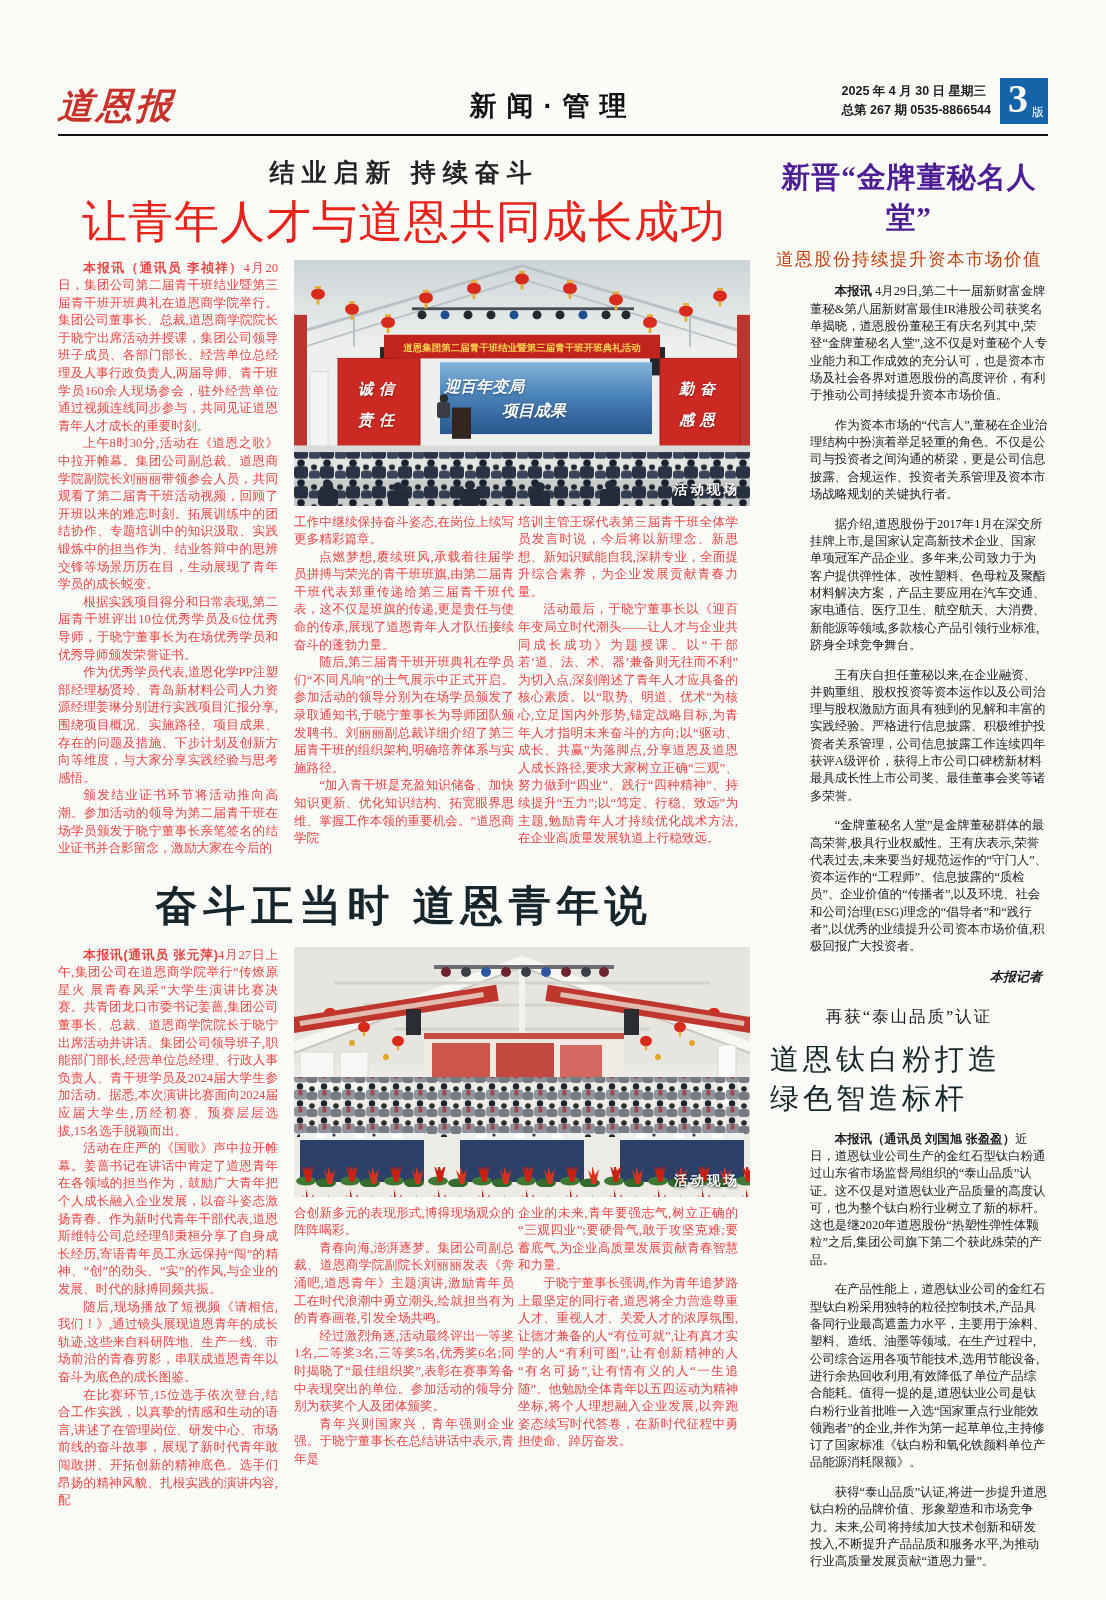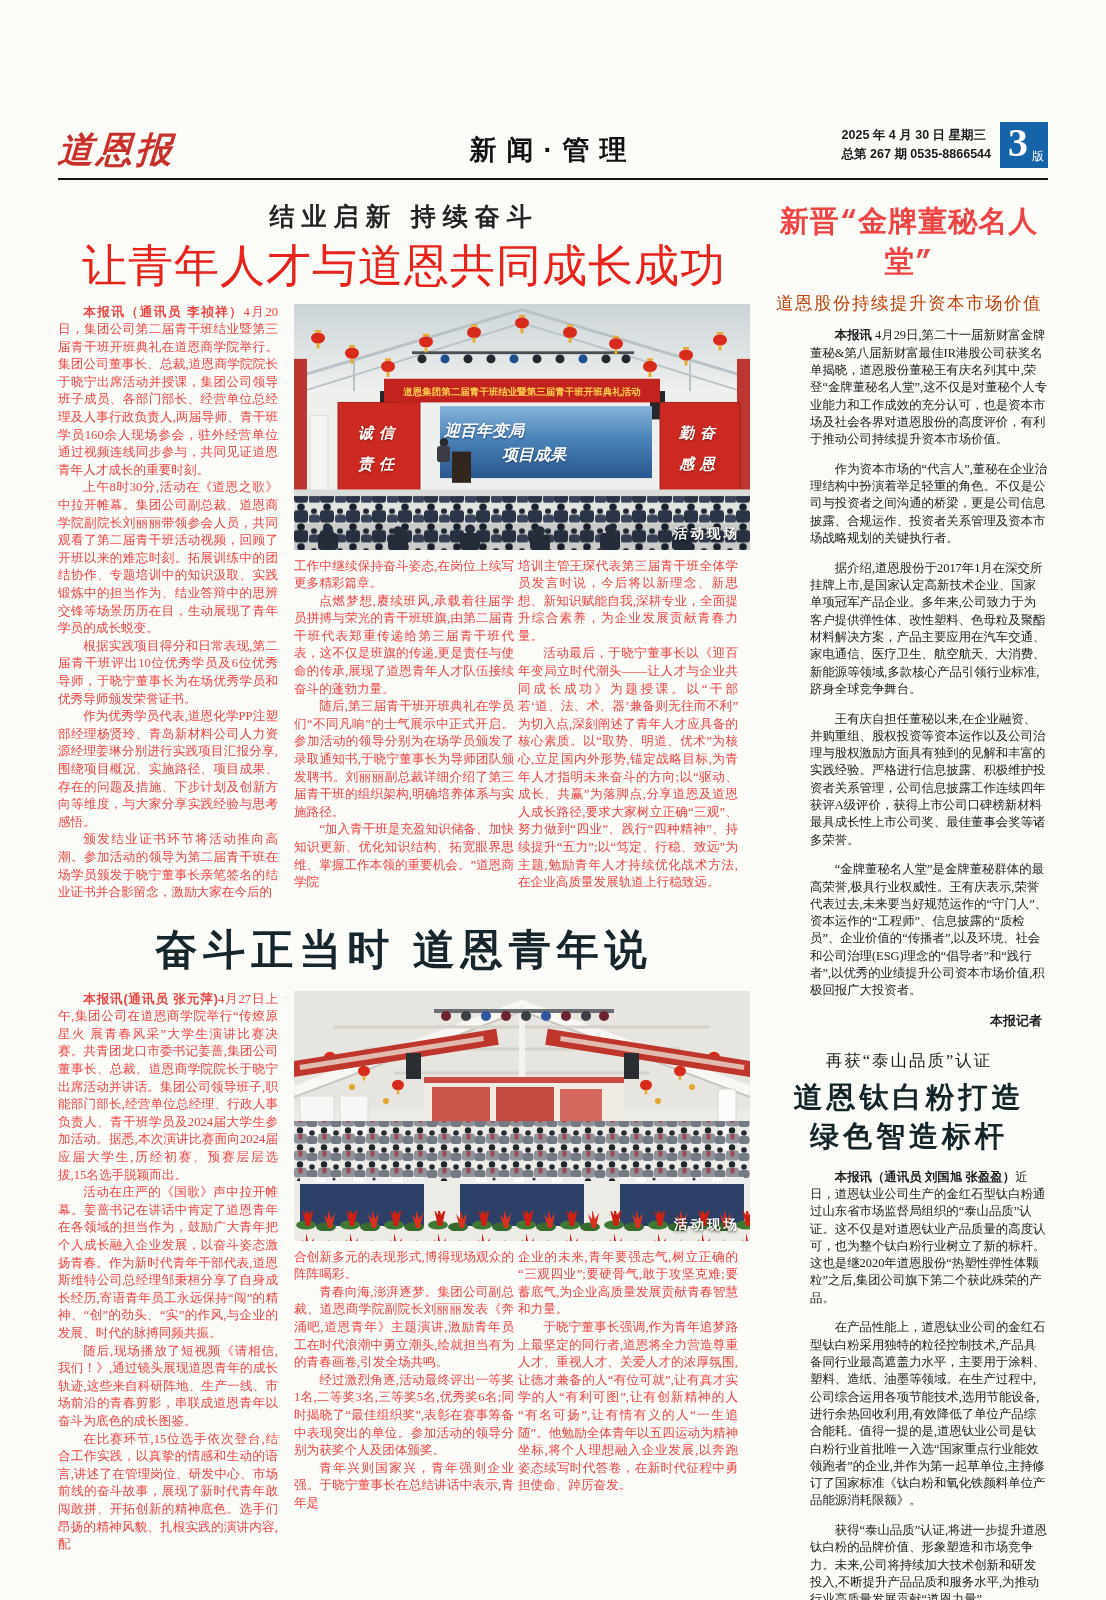--- a/index.html
+++ b/index.html
@@ -8,21 +8,21 @@
   .inner{padding:0 58px;}
 
   
   .masthead{position:relative;display:flex;align-items:flex-end;justify-content:space-between;
             padding-top:78px;padding-bottom:10px;border-bottom:2px solid #141414;}
   .logo{font-size:36px;font-weight:700;color:#c8302a;letter-spacing:3px;
         font-style:italic;transform:skewX(-3deg);line-height:1;}
   .section-title{position:absolute;left:50%;transform:translateX(-50%);bottom:10px;
         font-family:"Liberation Sans","DejaVu Sans",sans-serif;font-weight:700;
         font-size:27px;letter-spacing:10px;color:#111;}
-  .issue-block{display:flex;align-items:center;gap:9px;margin-top:44px;}
+  .issue-block{display:flex;align-items:center;gap:9px;}
   .issue-lines{font-family:"Liberation Sans","DejaVu Sans",sans-serif;font-size:12.5px;
         font-weight:600;line-height:1.55;color:#1a1a1a;text-align:left;}
   .page-box{width:48px;height:46px;background:#1563a8;position:relative;flex:0 0 auto;}
   .page-num{position:absolute;left:8px;top:-3px;color:#fff;font-size:40px;font-weight:700;
         font-family:"Liberation Serif","DejaVu Serif",serif;}
   .page-ban{position:absolute;right:4px;bottom:3px;color:#fff;font-size:12px;}
 
   
   .content{display:flex;gap:20px;margin-top:14px;}
   .main-col{width:692px;flex:0 0 auto;}
@@ -65,29 +65,29 @@
   .ph1-panel.left{left:45px;}
   .ph1-panel.right{left:366px;}
 
   
   .a2-head{text-align:center;margin:20px 0 12px;
         font-family:"Liberation Sans","DejaVu Sans",sans-serif;font-size:42px;font-weight:800;
         color:#16262c;letter-spacing:6px;}
 
   
   .s1-head{text-align:center;margin-top:8px;}
-  .s1-title{font-family:Liberation Mono, monospace;font-size:29px;
-        font-weight:800;color:#ef4444;letter-spacing:1px;}
+  .s1-title{font-family:Liberation Serif, serif;font-size:29px;
+        font-weight:800;color:#4c1d95;letter-spacing:1px;}
   .s1-sub{font-size:17.5px;margin-top:9px;letter-spacing:1.5px;color:#c2410c;}
   .s-body{margin-top:11px;margin-left:40px;}
   .byline{text-align:right;font-family:"Liberation Sans","DejaVu Sans",sans-serif;
-        font-weight:700;font-size:13px;margin-top:11px;padding-right:6px;}
+        font-weight:700;font-size:13px;margin-top:11px;padding-right:6px;font-style:italic;}
   .s2-kicker{text-align:center;font-size:16.5px;letter-spacing:2px;margin-top:20px;color:#1d1d1d;}
-  .s2-title{text-align:center;font-family:"Liberation Sans","DejaVu Sans",sans-serif;
-        font-size:29px;font-weight:700;color:#14252a;line-height:1.35;letter-spacing:4px;margin-top:6px;}
+  .s2-title{font-family:"Liberation Sans","DejaVu Sans",sans-serif;
+        font-size:29px;font-weight:400;color:#14252a;line-height:1.35;letter-spacing:4px;margin-top:12px;}
 </style>
 </head>
 <body>
 
 <div class="page">
   <div class="inner">
 
     <div class="masthead">
       <div class="logo">道恩报</div>
       <div class="section-title">新闻·管理</div>

